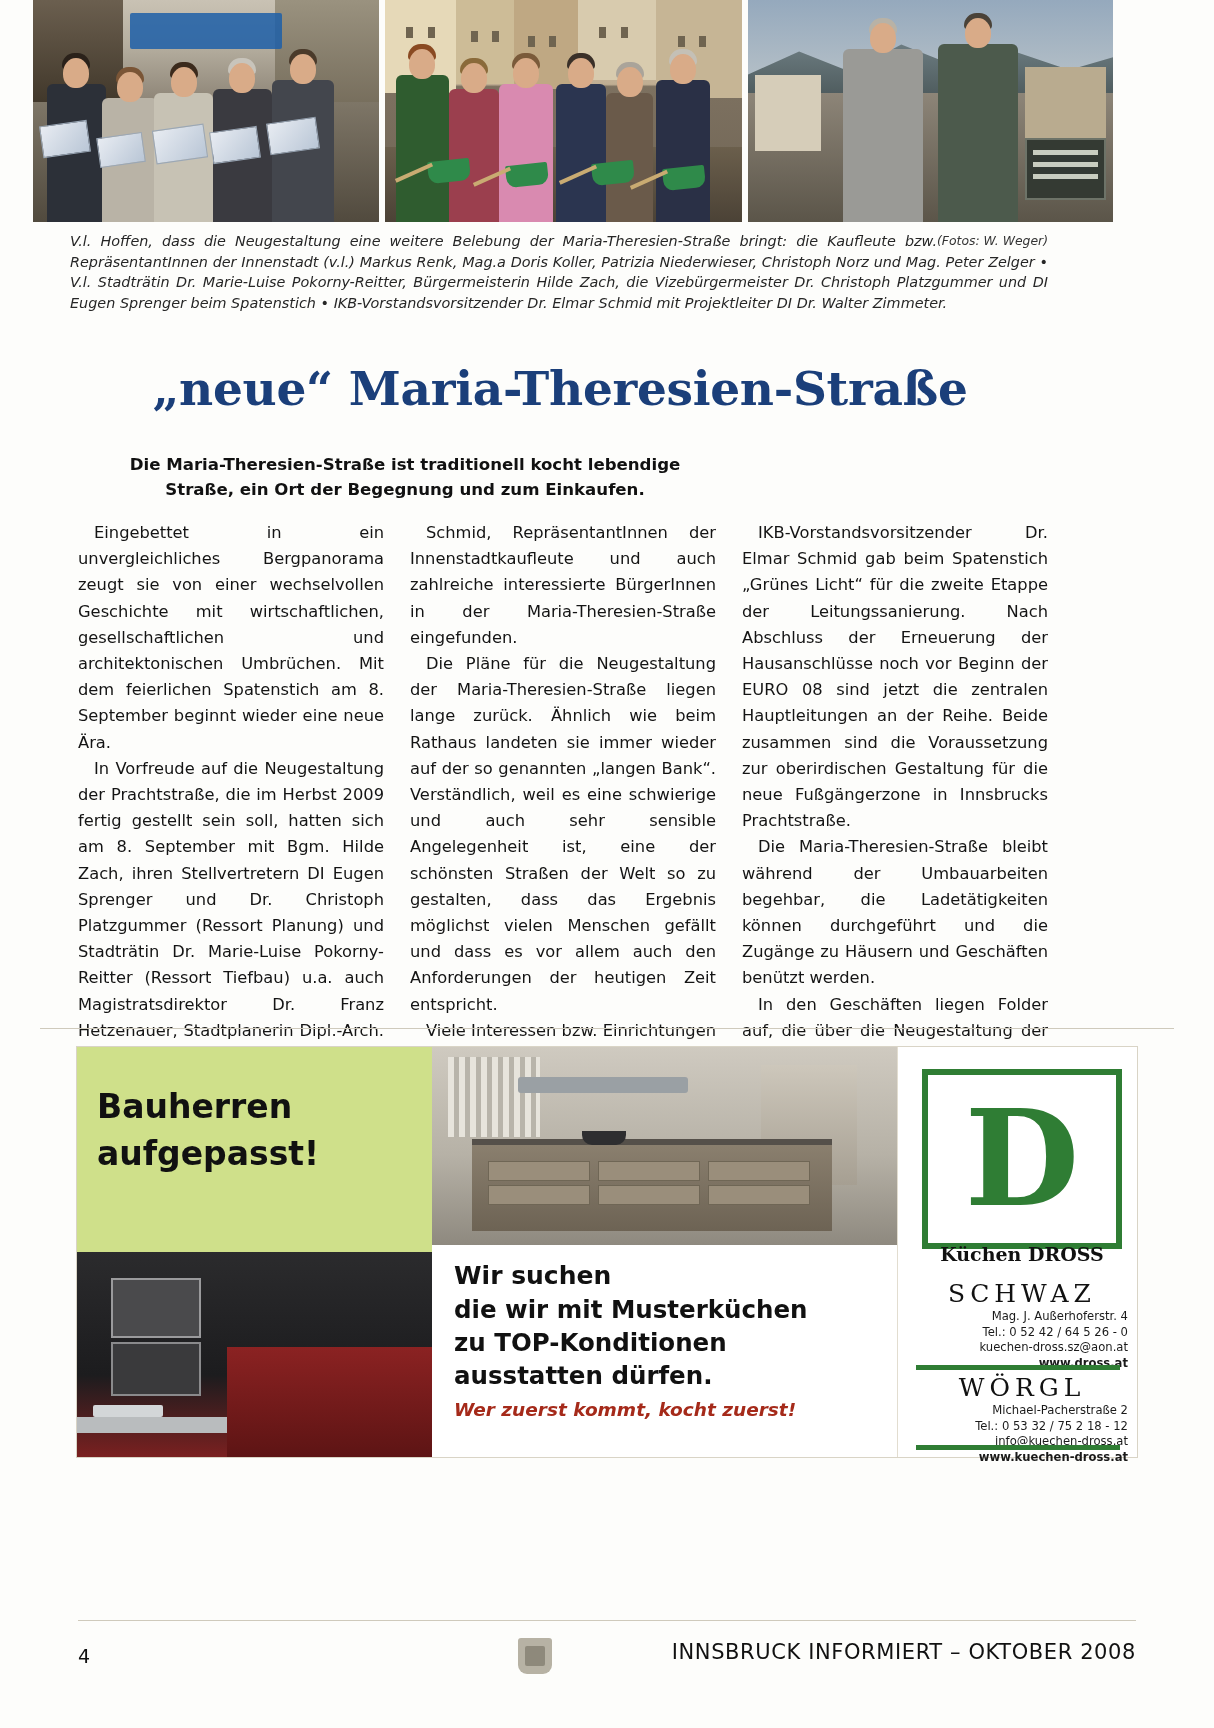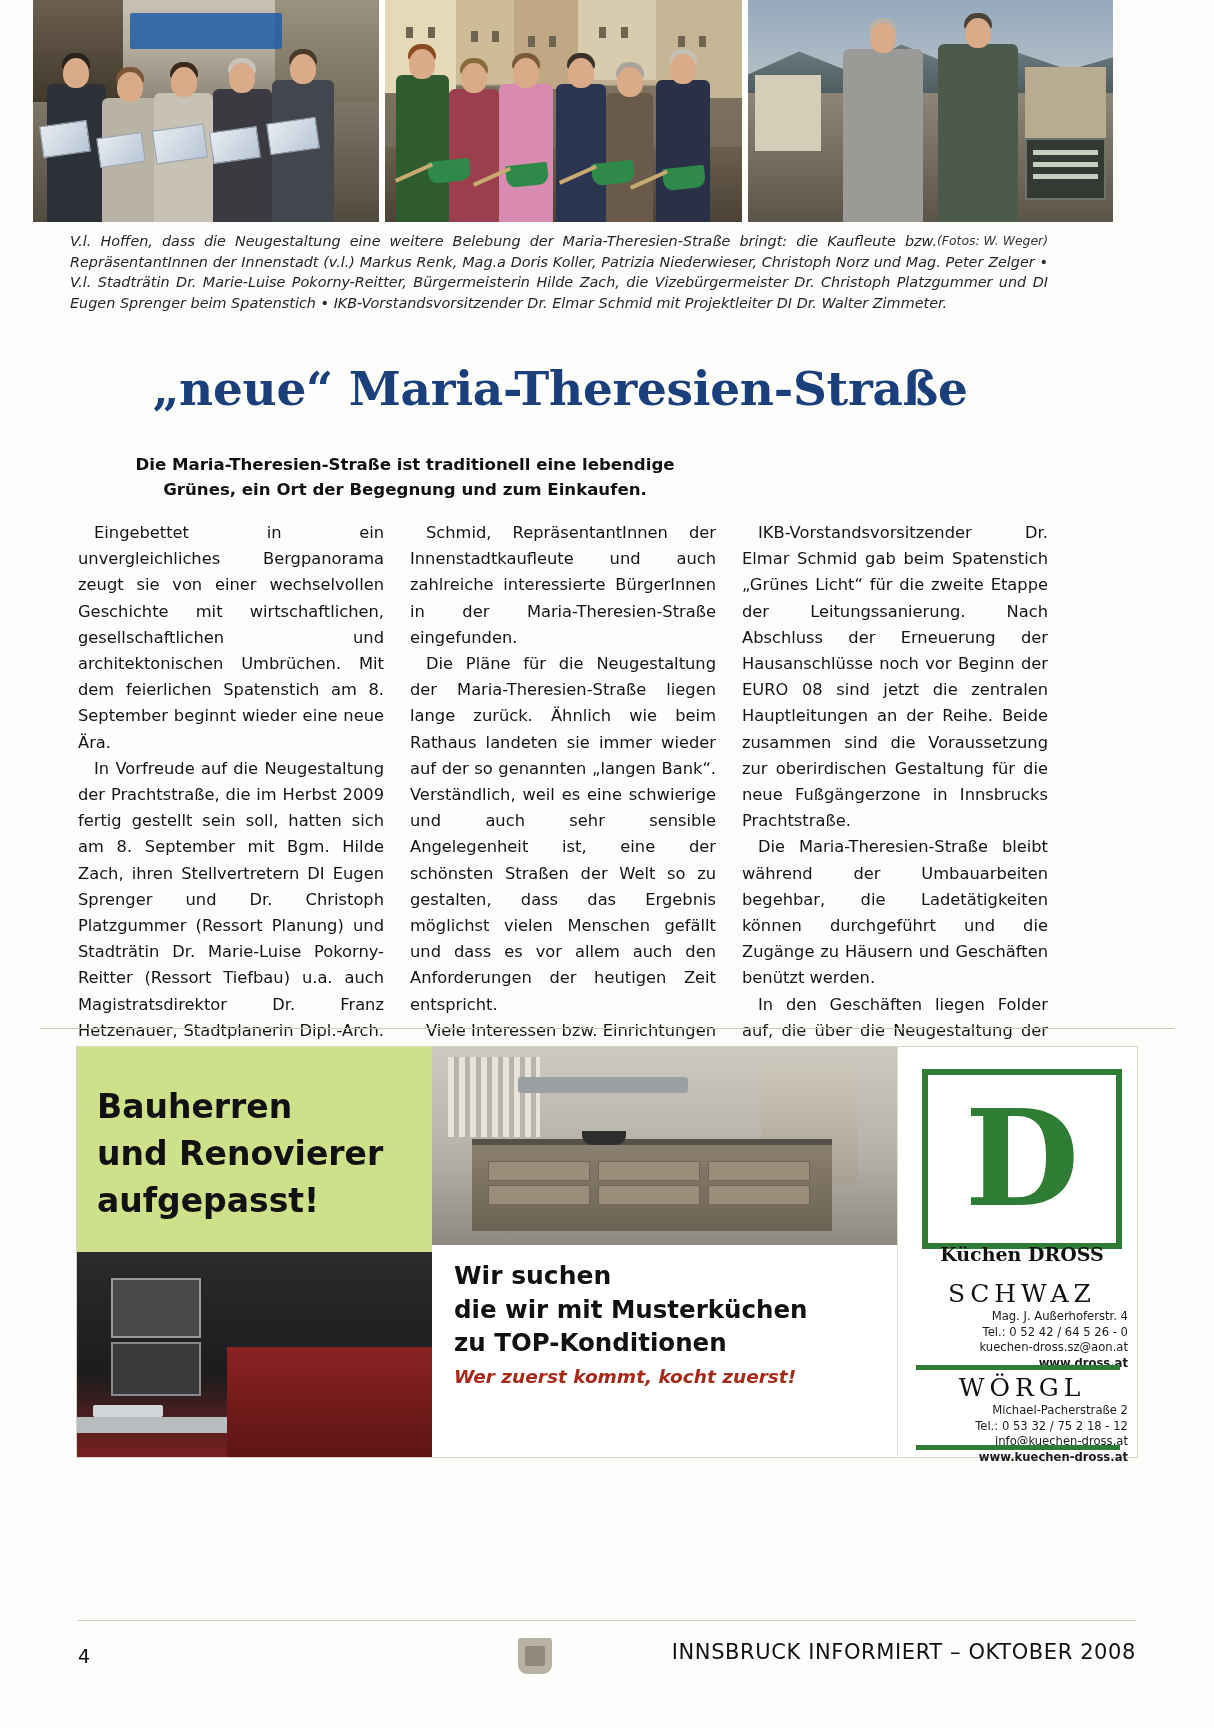--- a/index.html
+++ b/index.html
@@ -561,21 +561,21 @@
 
   <div class="caption">
     <span class="credit">(Fotos: W. Weger)</span>
     <span>V.l. Hoffen, dass die Neugestaltung eine weitere Belebung der Maria-Theresien-Straße bringt: die Kaufleute bzw. RepräsentantInnen der Innenstadt (v.l.) Markus Renk, Mag.a Doris Koller, Patrizia Niederwieser, Christoph Norz und Mag. Peter Zelger • V.l. Stadträtin Dr. Marie-Luise Pokorny-Reitter, Bürgermeisterin Hilde Zach, die Vizebürgermeister Dr. Christoph Platzgummer und DI Eugen Sprenger beim Spatenstich • IKB-Vorstandsvorsitzender Dr. Elmar Schmid mit Projektleiter DI Dr. Walter Zimmeter.</span>
   </div>
 
   <h1 class="headline">
     <div class="l2">„neue“ Maria-Theresien-Straße</div>
   </h1>
 
-  <div class="lead">Die Maria-Theresien-Straße ist traditionell eine lebendige Grünes, ein Ort der Begegnung und zum Einkaufen.</div>
+  <div class="lead">Die Maria-Theresien-Straße ist traditionell kocht lebendige Straße, ein Ort der Begegnung und zum Einkaufen.</div>
 
   <div class="cols">
     <div class="col">
       <p class="first">Eingebettet in ein unvergleichliches Bergpanorama zeugt sie von einer wechselvollen Geschichte mit wirtschaftlichen, gesellschaftlichen und architektonischen Umbrüchen. Mit dem feierlichen Spatenstich am 8. September beginnt wieder eine neue Ära.</p>
       <p>In Vorfreude auf die Neugestaltung der Prachtstraße, die im Herbst 2009 fertig gestellt sein soll, hatten sich am 8. September mit Bgm. Hilde Zach, ihren Stellvertretern DI Eugen Sprenger und Dr. Christoph Platzgummer (Ressort Planung) und Stadträtin Dr. Marie-Luise Pokorny-Reitter (Ressort Tiefbau) u.a. auch Magistratsdirektor Dr. Franz Hetzenauer, Stadtplanerin Dipl.-Arch. Erika Schmeissner-Schmid, Projektleiter DI Dr. Walter Zimmeter, IKB-Vorstandsvorsitzender Dr. Elmar</p>
     </div>
     <div class="col">
       <p class="first">Schmid, RepräsentantInnen der Innenstadtkaufleute und auch zahlreiche interessierte BürgerInnen in der Maria-Theresien-Straße eingefunden.</p>
       <p>Die Pläne für die Neugestaltung der Maria-Theresien-Straße liegen lange zurück. Ähnlich wie beim Rathaus landeten sie immer wieder auf der so genannten „langen Bank“. Verständlich, weil es eine schwierige und auch sehr sensible Angelegenheit ist, eine der schönsten Straßen der Welt so zu gestalten, dass das Ergebnis möglichst vielen Menschen gefällt und dass es vor allem auch den Anforderungen der heutigen Zeit entspricht.</p>
       <p>Viele Interessen bzw. Einrichtungen mussten nun bei der Planung berücksichtigt werden: Gastgärten, Einkaufen, Liefertätigkeit, Radfahren, konsumfreie</p>
@@ -587,21 +587,20 @@
     </div>
   </div>
 
   <div class="rule"></div>
 
   <div class="ad">
 
     <div class="ad-left">
       <div class="ad-head">
         <div>Bauherren</div>
-        <div>und Renovierer</div>
         <div>aufgepasst!</div>
       </div>
       <div class="kitchen-dark">
         <span class="kd-oven"></span>
         <span class="kd-oven2"></span>
         <span class="kd-counter"></span>
         <span class="kd-sink"></span>
         <span class="kd-red"></span>
       </div>
     </div>
@@ -617,20 +616,21 @@
         <span class="pk-drawer" style="left:276px;bottom:64px;width:100px;"></span>
         <span class="pk-drawer" style="left:56px;bottom:40px;width:100px;"></span>
         <span class="pk-drawer" style="left:166px;bottom:40px;width:100px;"></span>
         <span class="pk-drawer" style="left:276px;bottom:40px;width:100px;"></span>
         <span class="pk-pot"></span>
       </div>
       <div class="ad-copy">
         <div class="c1">Wir suchen</div>
         <div class="c3">die wir mit Musterküchen</div>
         <div class="c3">zu TOP-Konditionen</div>
+        <div class="c3">ausstatten dürfen.</div>
         <div class="c4">Wer zuerst kommt, kocht zuerst!</div>
       </div>
     </div>
 
     <div class="ad-right">
       <div class="logo-box">
         <span class="logo-d">D</span>
       </div>
       <div class="logo-label">Küchen DROSS</div>
 

